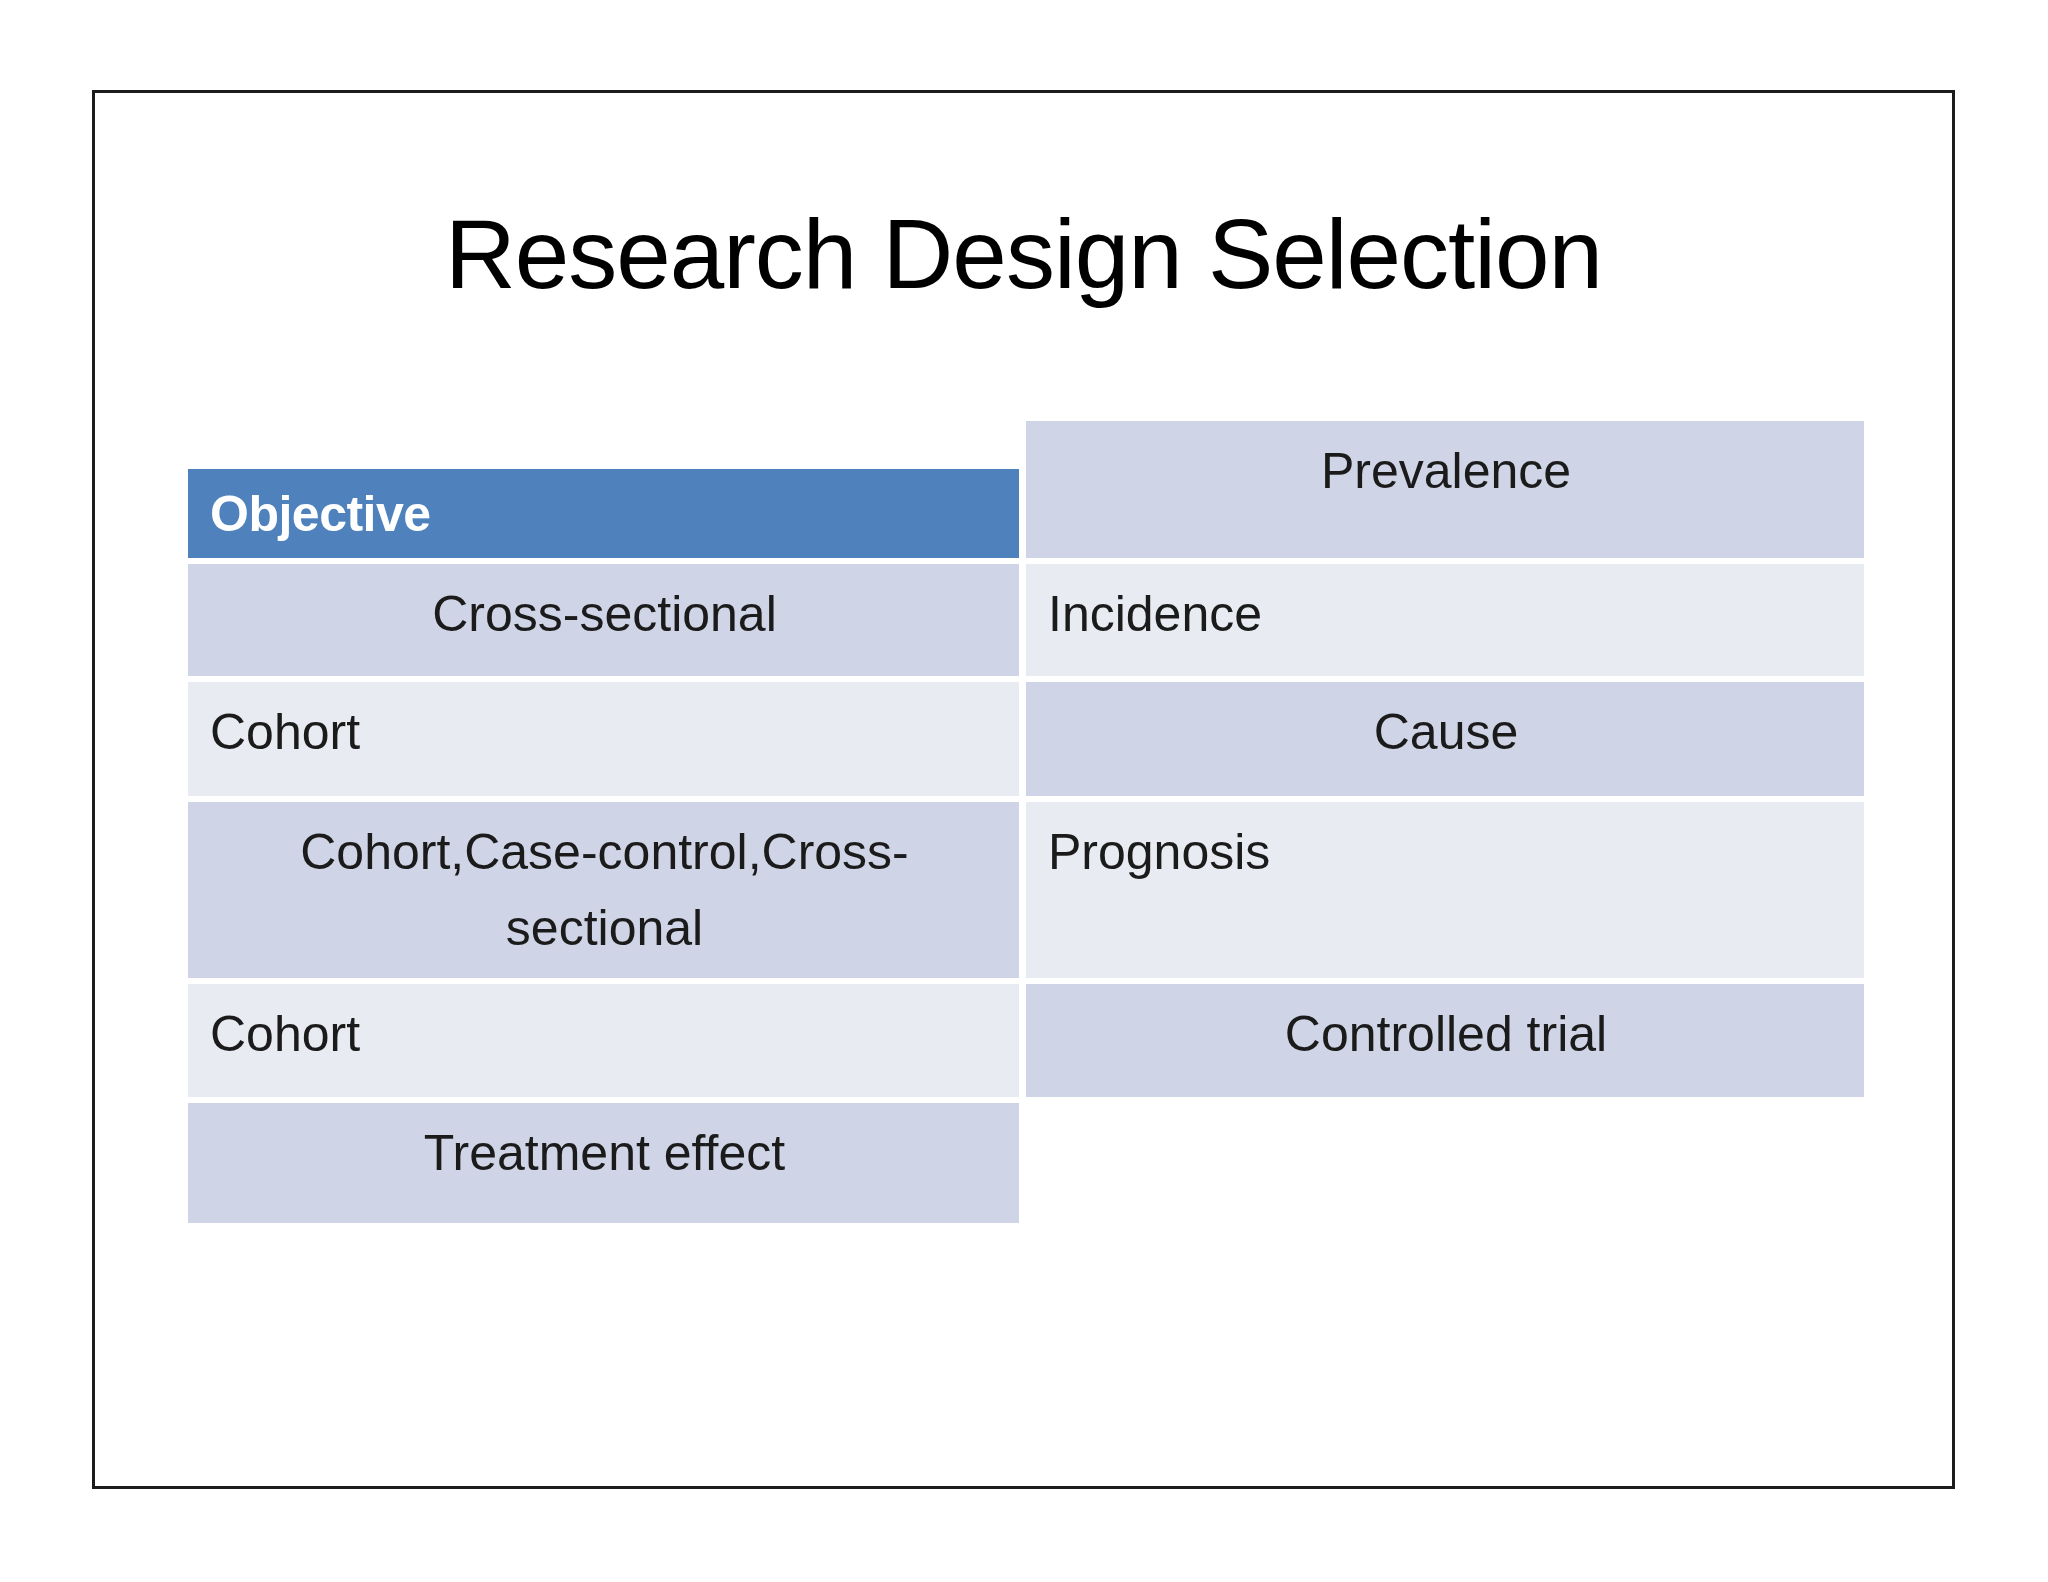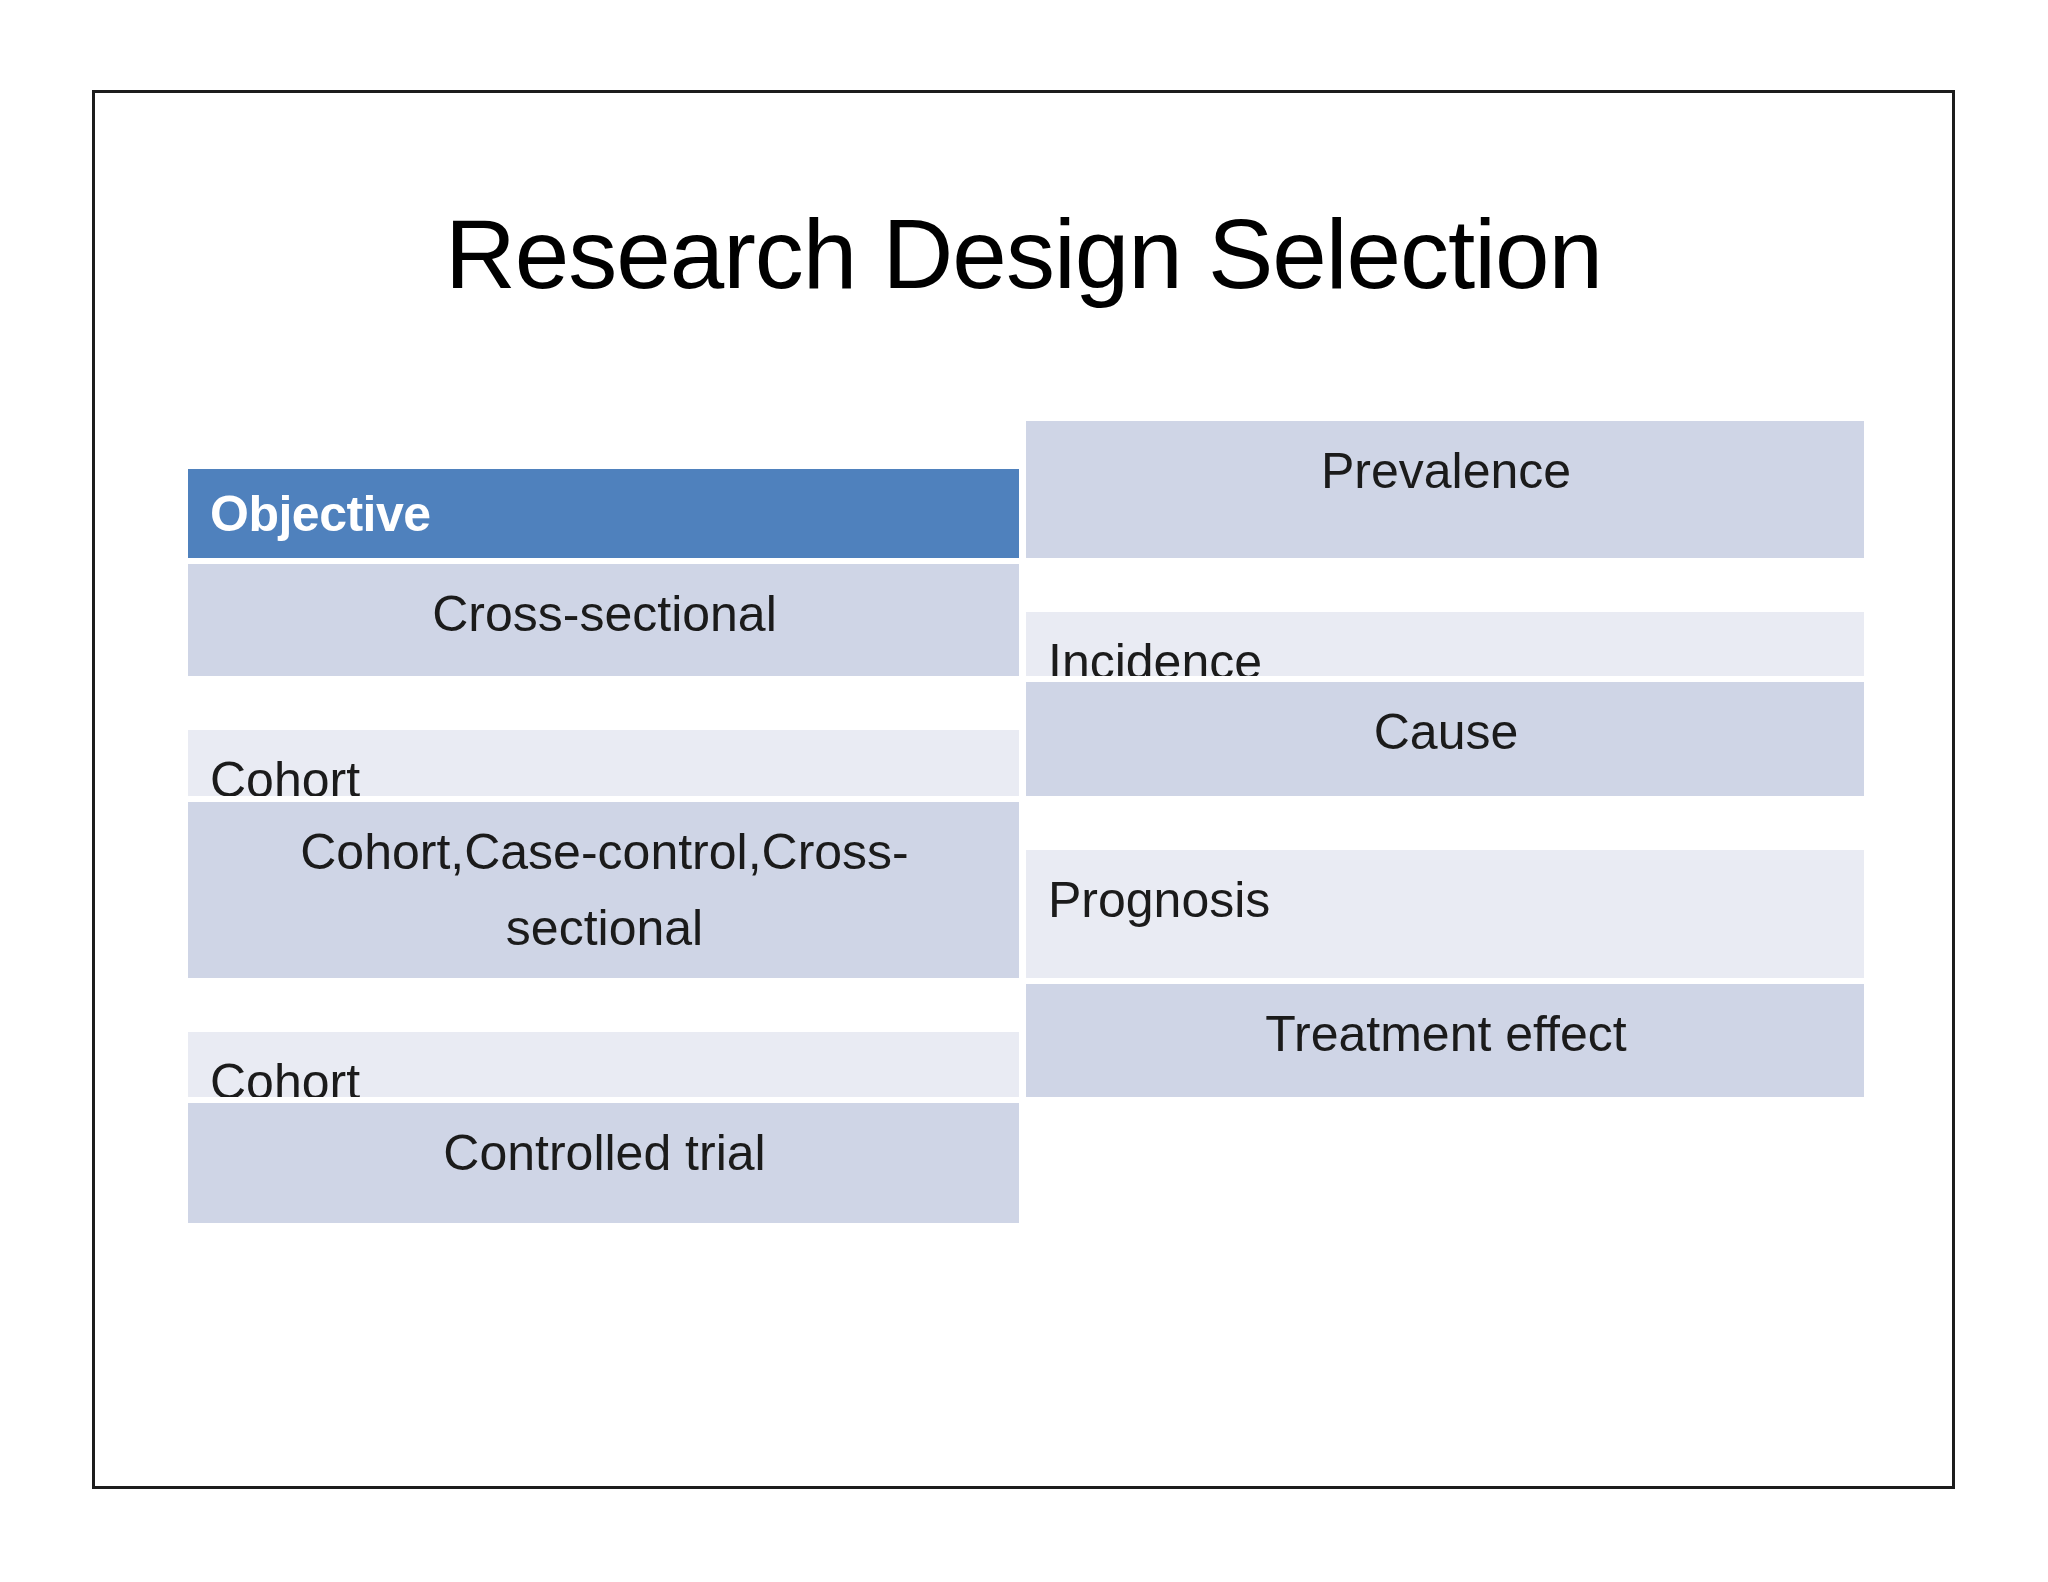--- a/index.html
+++ b/index.html
@@ -63,21 +63,21 @@
     background: var(--header-bg);
     color: var(--header-text);
     font-weight: bold;
     font-size: 50px;
     letter-spacing: -0.5px;
     padding-top: 10px;
     line-height: 70px;
     margin-top: 48px;
   }
   .cell.band-a { background: var(--band-dark); text-align: center; }
-  .cell.band-b { background: var(--band-light); margin-top: 48px; }
+  .cell.band-b { background: var(--band-light); }
 </style>
 </head>
 <body>
 
 <div class="canvas">
   <div class="slide">
 
     <h1 class="title">Research Design Selection</h1>
 
     <div class="table">
@@ -89,18 +89,18 @@
 
       <div class="cell band-b">Incidence</div>
       <div class="cell band-b">Cohort</div>
 
       <div class="cell band-a">Cause</div>
       <div class="cell band-a">Cohort,Case-control,Cross-sectional</div>
 
       <div class="cell band-b">Prognosis</div>
       <div class="cell band-b">Cohort</div>
 
+      <div class="cell band-a">Controlled trial</div>
       <div class="cell band-a">Treatment effect</div>
-      <div class="cell band-a">Controlled trial</div>
 
     </div>
   </div>
 </div>
 
 </body></html>

